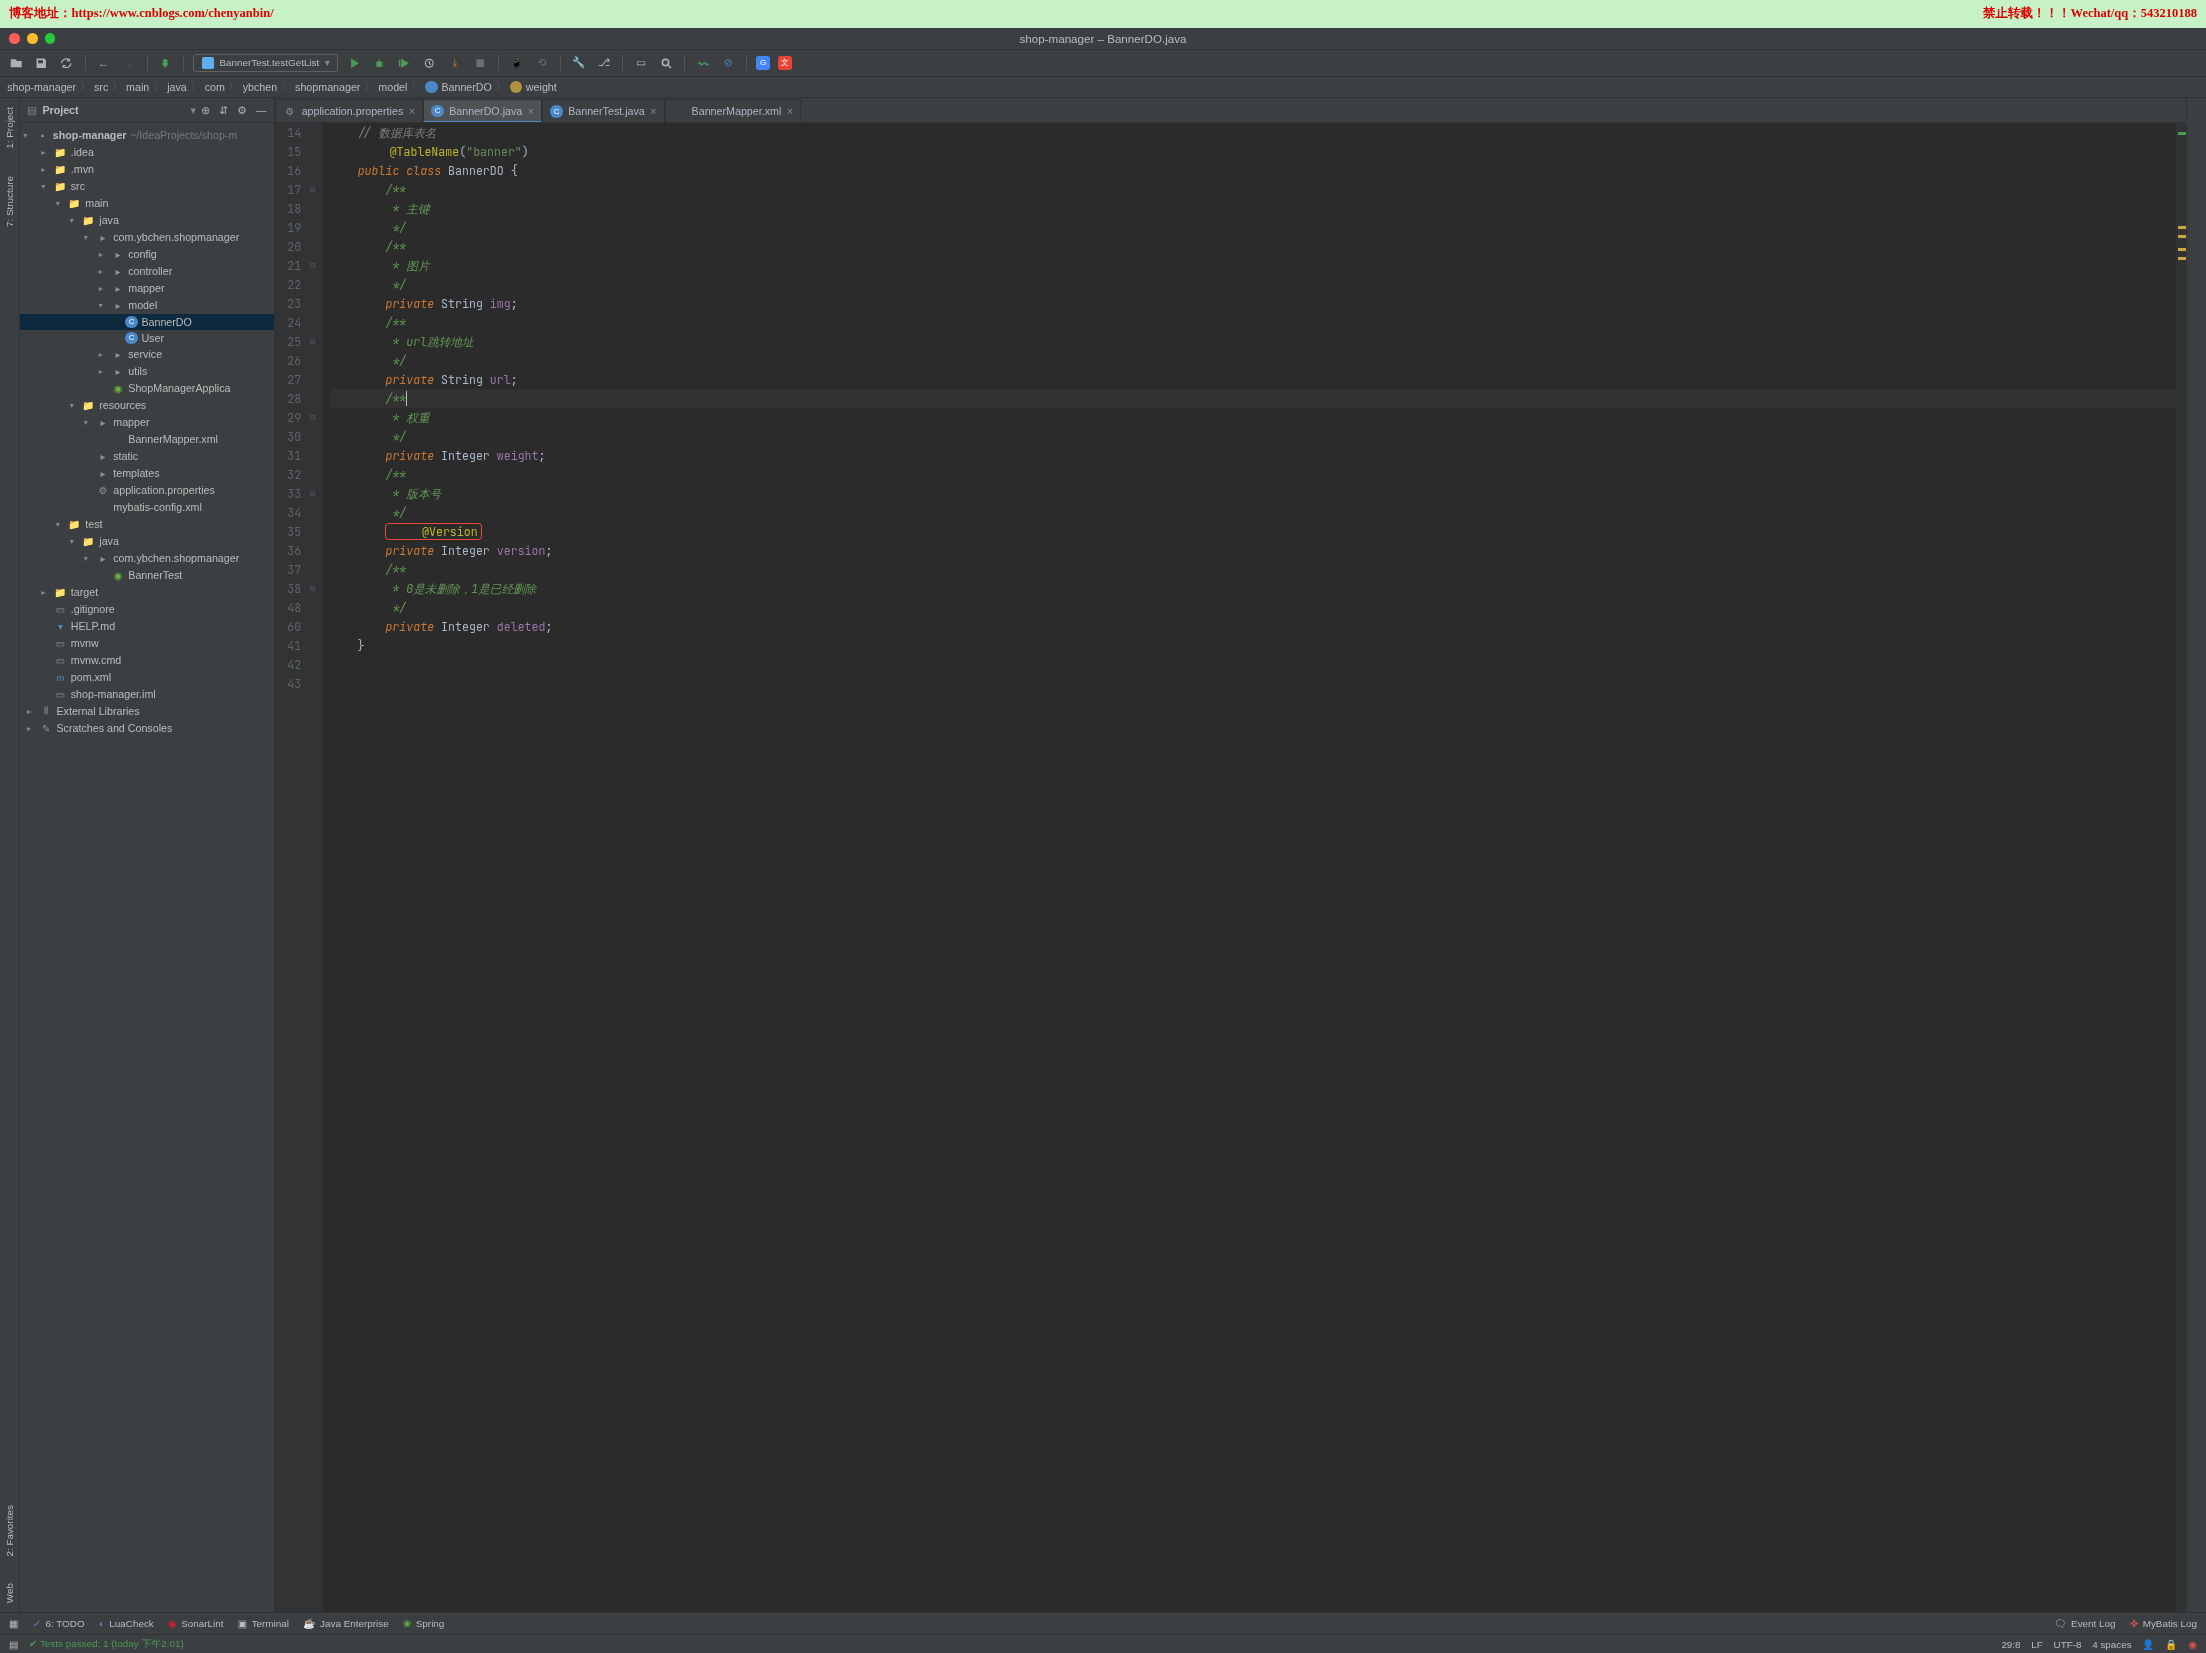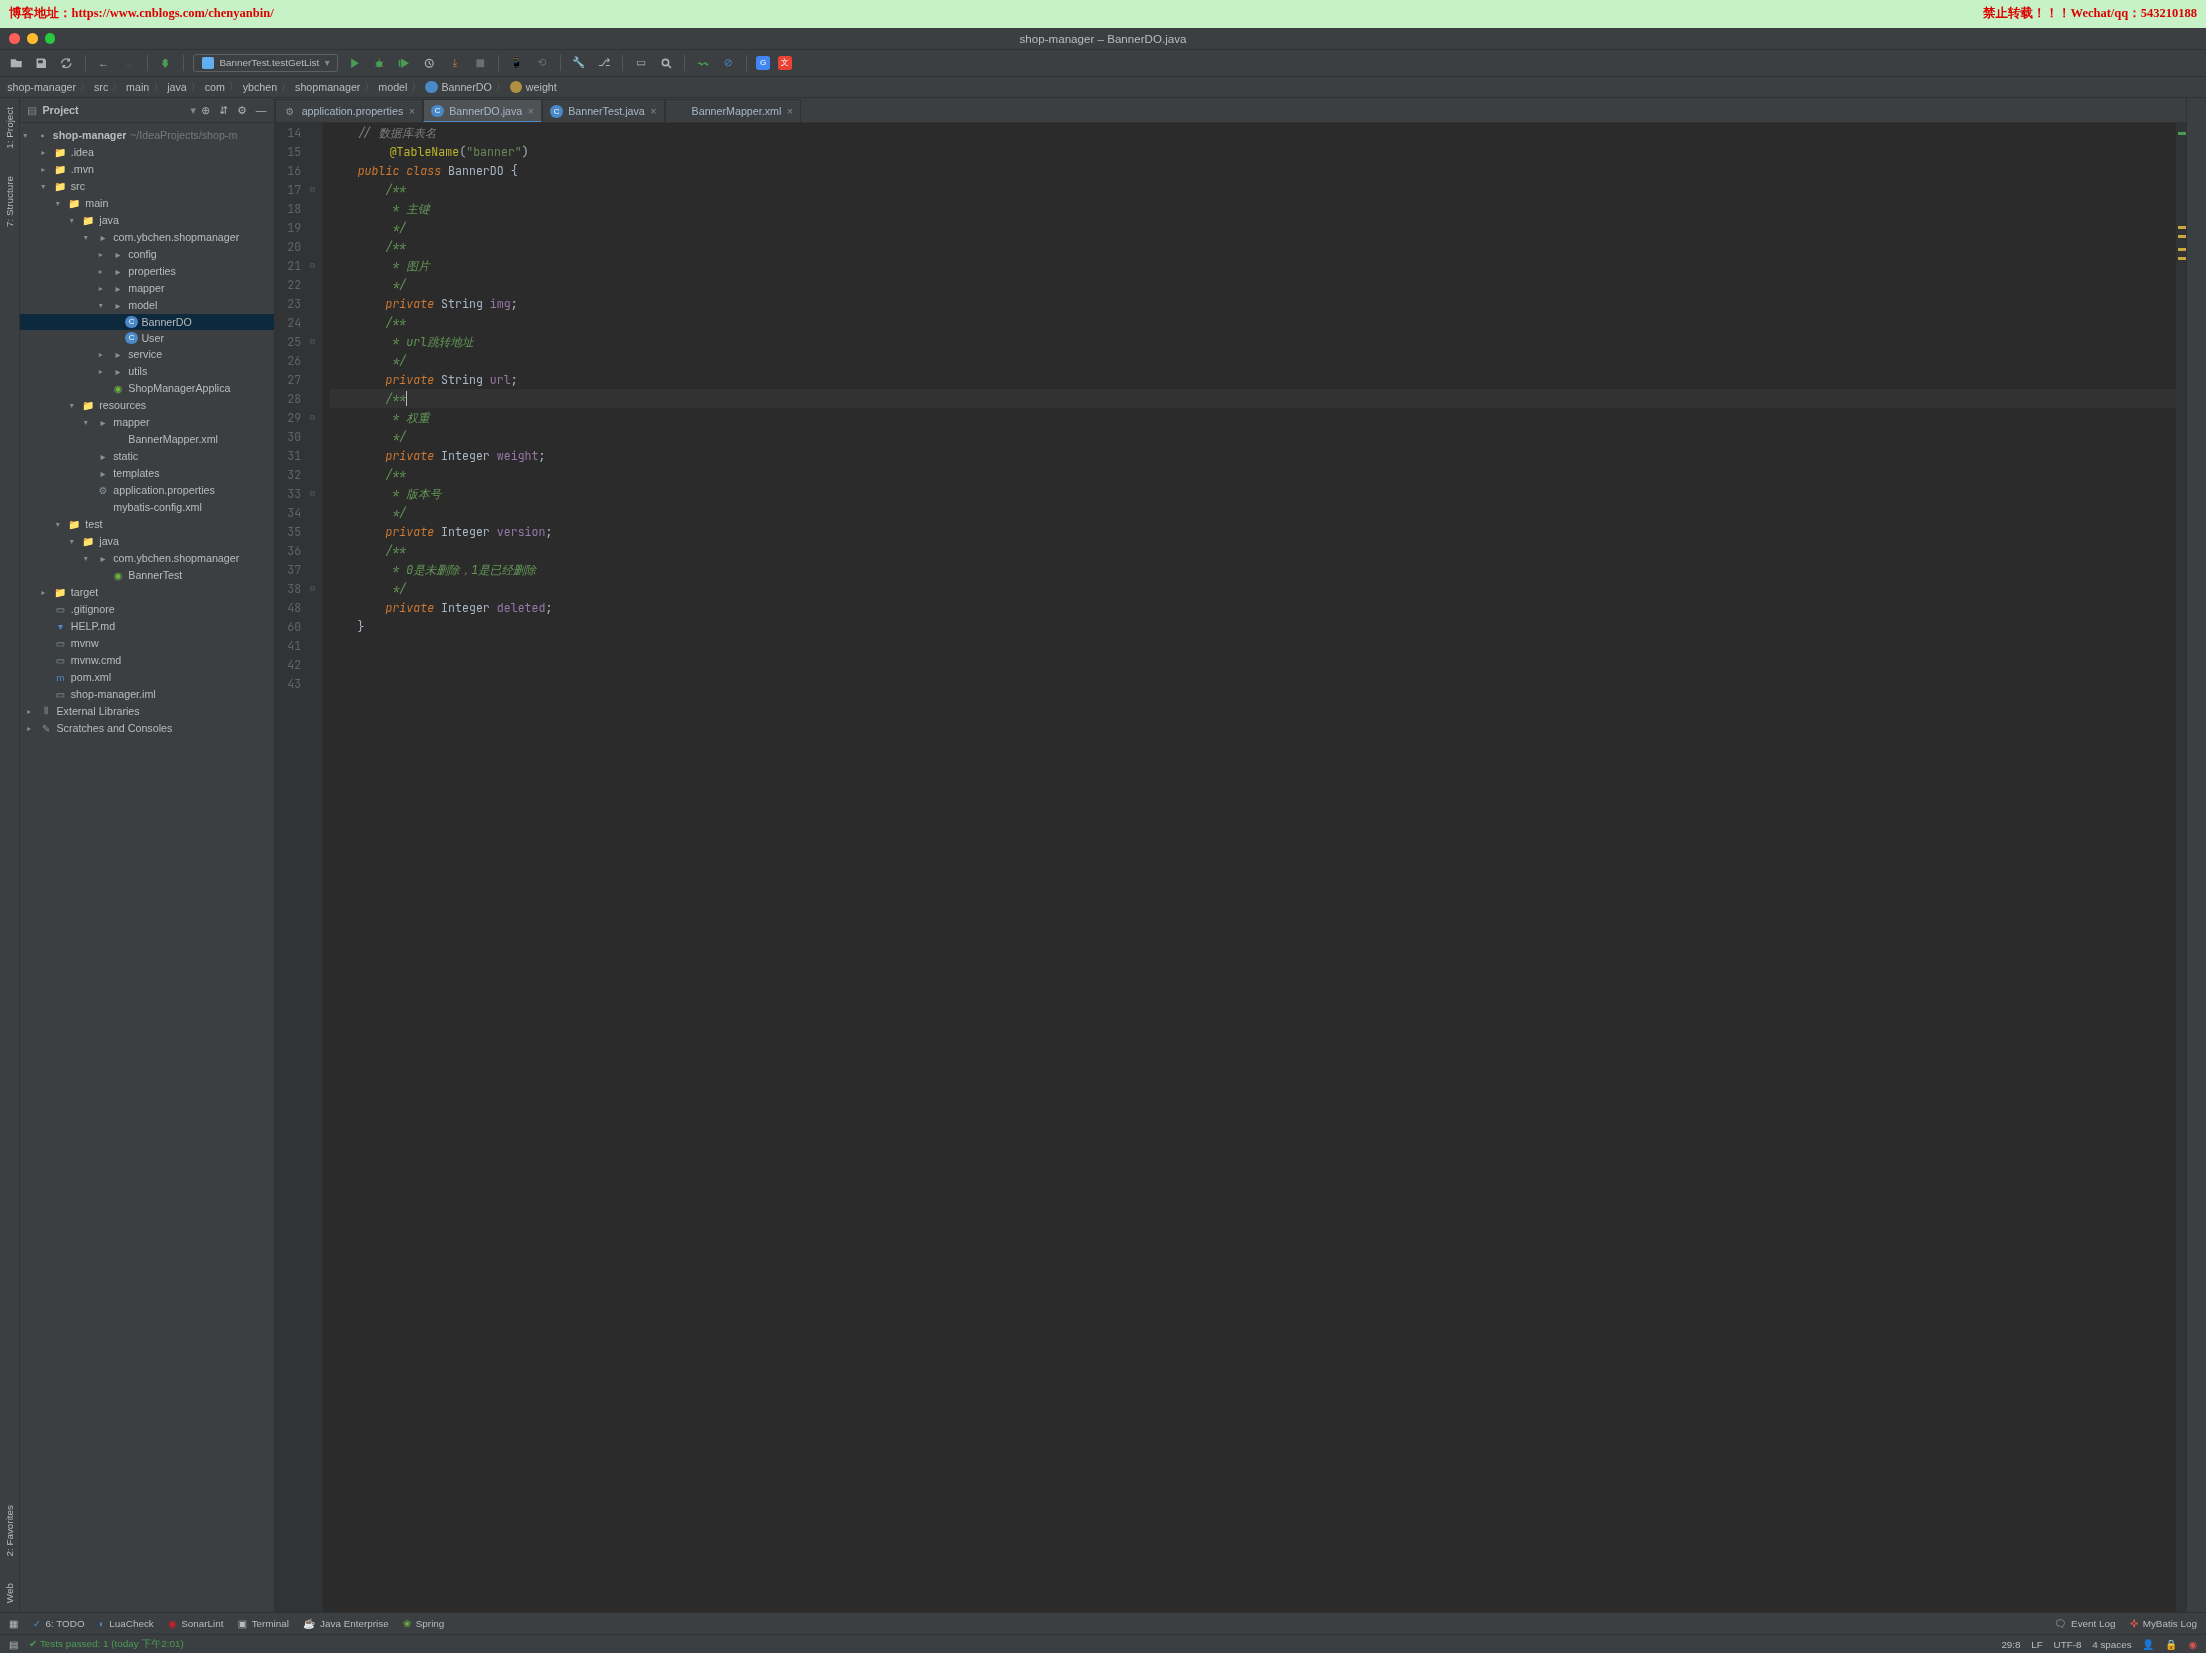--- a/index.html
+++ b/index.html
@@ -275,21 +275,21 @@
           <span class="tree-label">com.ybchen.shopmanager</span>
         </div>
         <div class="tree-item" style="padding-left: 79px;">
           <span class="tree-arrow">▸</span>
           <span class="tree-icon" style="color:#87939a">▸</span>
           <span class="tree-label">config</span>
         </div>
         <div class="tree-item" style="padding-left: 79px;">
           <span class="tree-arrow">▸</span>
           <span class="tree-icon" style="color:#87939a">▸</span>
-          <span class="tree-label">properties</span>
+          <span class="tree-label">controller</span>
         </div>
         <div class="tree-item" style="padding-left: 79px;">
           <span class="tree-arrow">▸</span>
           <span class="tree-icon" style="color:#87939a">▸</span>
           <span class="tree-label">mapper</span>
         </div>
         <div class="tree-item" style="padding-left: 79px;">
           <span class="tree-arrow">▾</span>
           <span class="tree-icon" style="color:#87939a">▸</span>
           <span class="tree-label">model</span>
@@ -525,20 +525,21 @@
           <div class="code-line"><span class="doc">         * url跳转地址</span></div>
           <div class="code-line"><span class="doc">         */</span></div>
           <div class="code-line">        <span class="kw">private</span> String <span class="field">url</span>;</div>
           <div class="code-line cursor-line">        <span class="doc">/**</span><span class="caret"></span></div>
           <div class="code-line"><span class="doc">         * 权重</span></div>
           <div class="code-line"><span class="doc">         */</span></div>
           <div class="code-line">        <span class="kw">private</span> Integer <span class="field">weight</span>;</div>
           <div class="code-line">        <span class="doc">/**</span></div>
           <div class="code-line"><span class="doc">         * 版本号</span></div>
           <div class="code-line"><span class="doc">         */</span></div>
+          <div class="code-line">        <span class="highlight-box"><span class="anno">@Version</span></span></div>
           <div class="code-line">        <span class="kw">private</span> Integer <span class="field">version</span>;</div>
           <div class="code-line">        <span class="doc">/**</span></div>
           <div class="code-line"><span class="doc">         * 0是未删除，1是已经删除</span></div>
           <div class="code-line"><span class="doc">         */</span></div>
           <div class="code-line">        <span class="kw">private</span> Integer <span class="field">deleted</span>;</div>
           <div class="code-line">    }</div>
           <div class="code-line"></div>
         </div>
       <div class="right-gutter2">
         <div class="marker-green" style="top:9px"></div>

